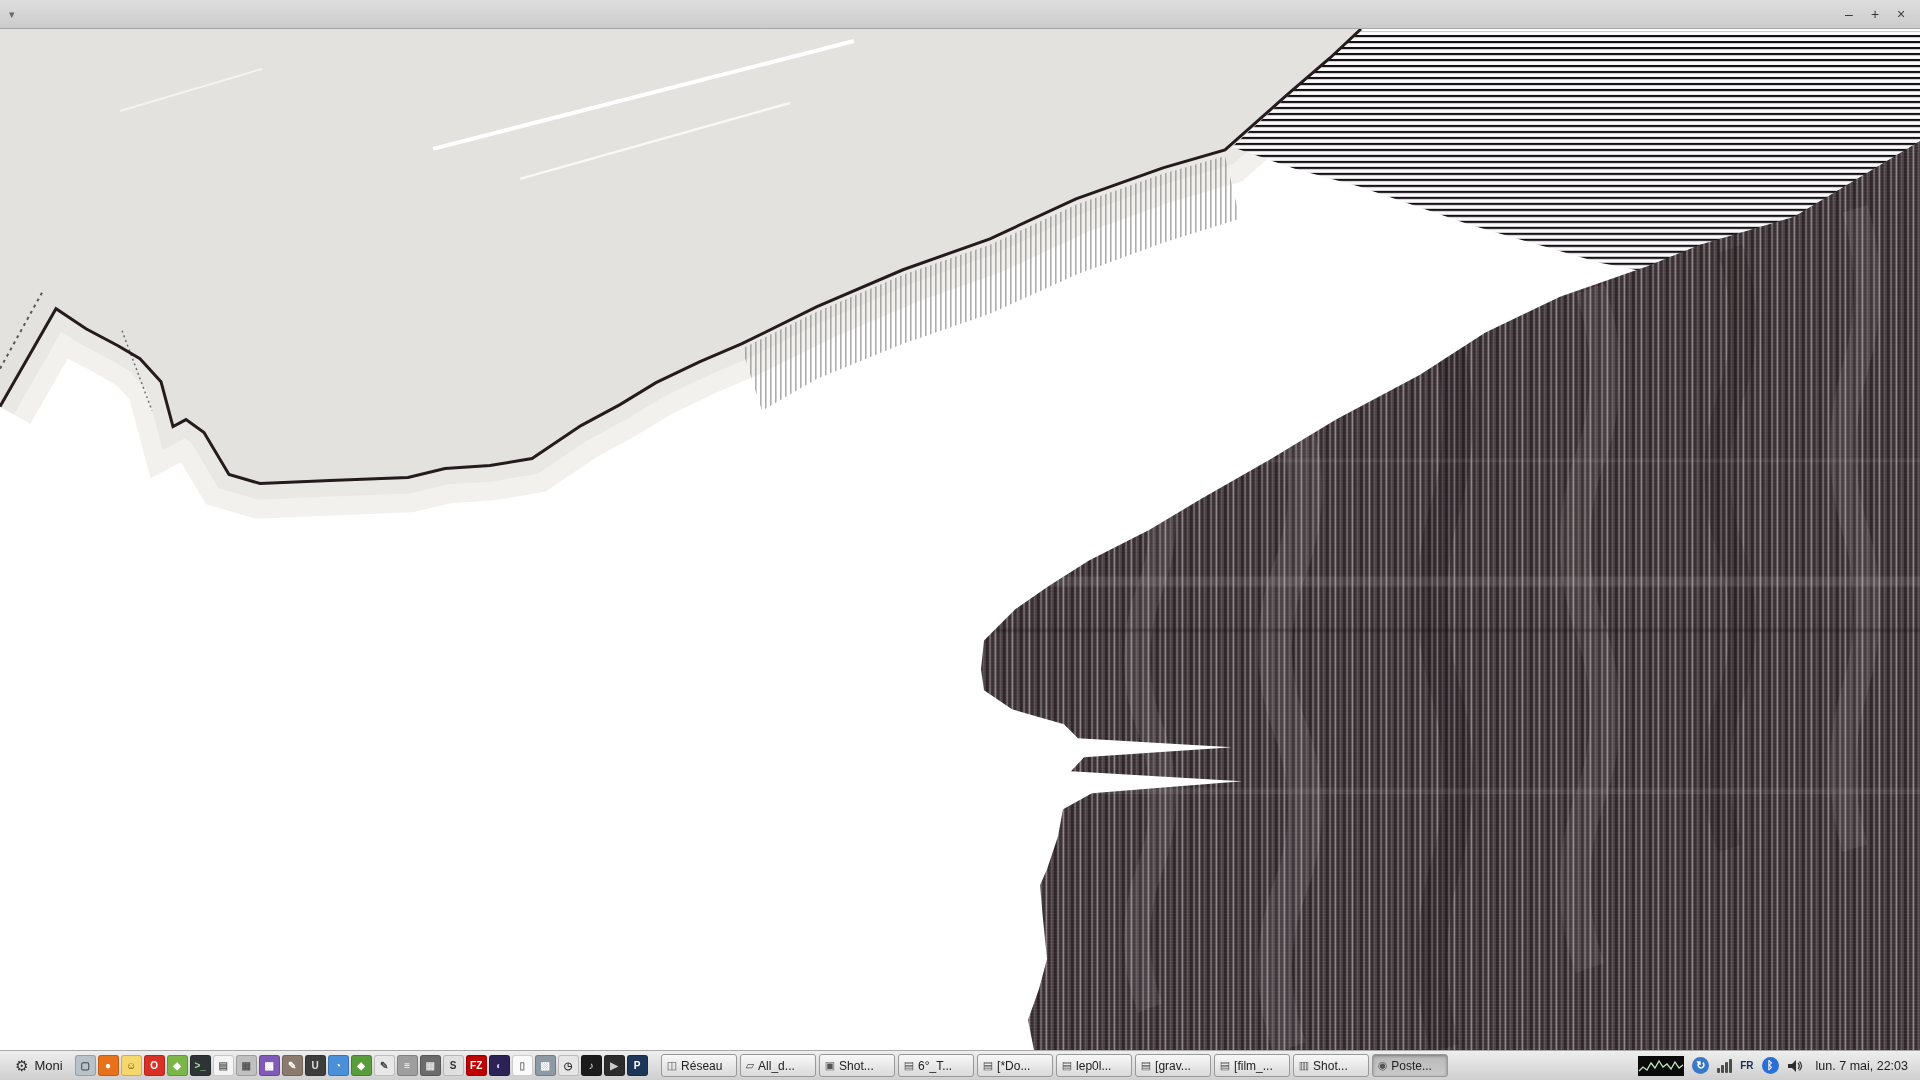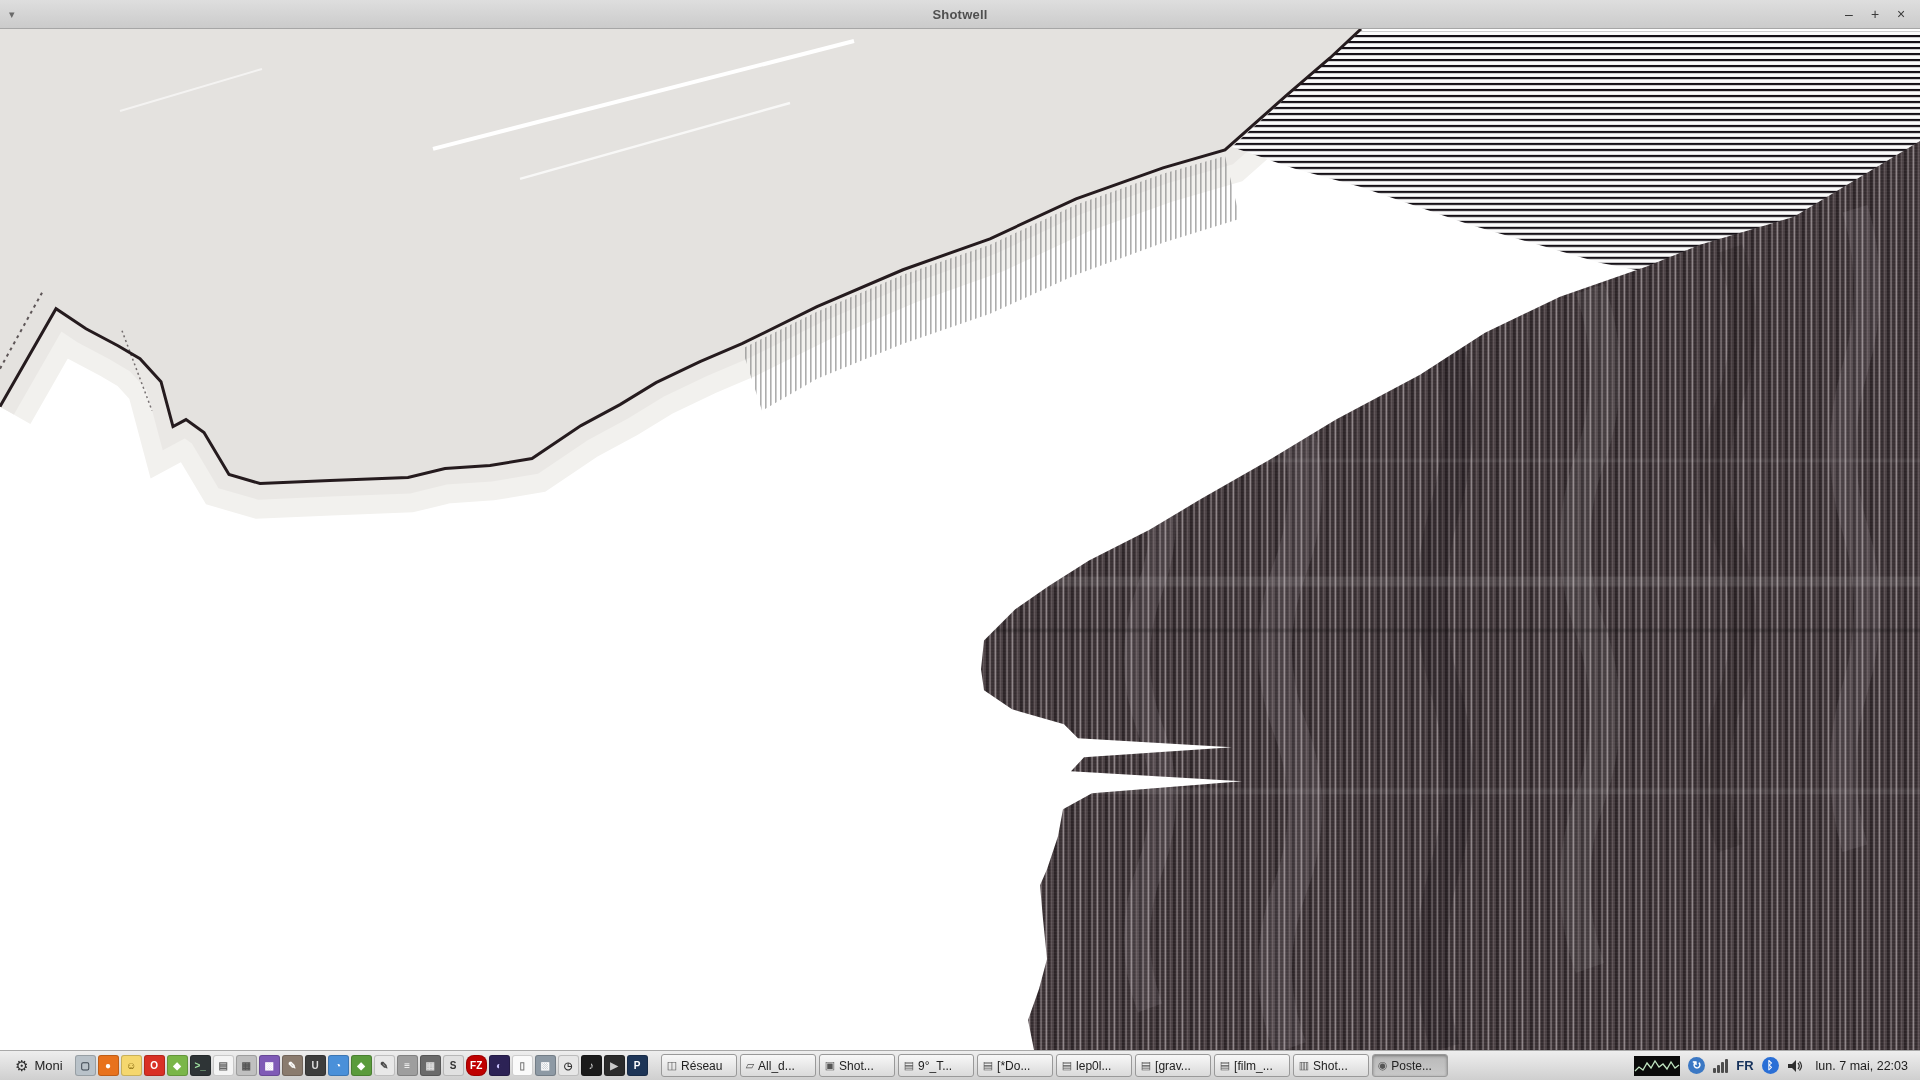--- a/index.html
+++ b/index.html
@@ -40,35 +40,34 @@
   .winbtn{
     width:76px;height:23px;display:flex;align-items:center;gap:4px;padding:0 5px;box-sizing:border-box;
     border:1px solid #999;border-radius:3px;background:linear-gradient(#f8f8f8,#dadada);
     font-size:12px;color:#222;overflow:hidden;white-space:nowrap;
   }
   .winbtn.active{background:linear-gradient(#b9b9b9,#c9c9c9);box-shadow:inset 0 1px 3px rgba(0,0,0,.35)}
   .winbtn .wicon{font-size:11px;color:#555;flex:0 0 auto}
   .winbtn .wlabel{overflow:hidden;text-overflow:clip}
   .tray{display:flex;align-items:center;gap:8px;margin-left:auto;padding:0 4px}
   .tray-graph{display:block}
-  .tray-icon{font-size:13px;line-height:1;display:inline-flex;align-items:center;justify-content:center}
+  .tray-icon{font-size:10px;line-height:1;display:inline-flex;align-items:center;justify-content:center}
   .tray-icon.badge{width:17px;height:17px;border-radius:50%;font-size:11px;font-weight:bold}
   .tray-bars{display:inline-flex;align-items:flex-end;gap:1px;height:15px}
   .tray-bars i{width:3px;background:#4c4c4c;display:block;border-radius:1px}
   .clock{font-size:12.5px;color:#1d1d1d;padding:0 6px;white-space:nowrap}
 </style>
 </head>
 <body>
 
 <div class="screen">
 
   <div class="window">
     <div class="titlebar">
       <span class="tb-arrow">▾</span>
-      <span class="tb-title">Shotwell</span>
       <span class="tb-controls" id="tb-controls">
           <span class="tb-btn">–</span>
           <span class="tb-btn">+</span>
           <span class="tb-btn">×</span>
         </span>
     </div>
 
     <div class="content">
       <svg class="glitch" viewBox="0 0 1920 1022" preserveAspectRatio="none">
         <defs>
@@ -151,21 +150,21 @@
         <div class="launcher" style="background: rgb(192, 192, 192); color: rgb(85, 85, 85);">▦</div>
         <div class="launcher" style="background: rgb(127, 90, 182); color: rgb(255, 255, 255);">▩</div>
         <div class="launcher" style="background: rgb(138, 123, 110); color: rgb(255, 255, 255);">✎</div>
         <div class="launcher" style="background: rgb(61, 61, 61); color: rgb(221, 221, 221);">U</div>
         <div class="launcher" style="background: rgb(74, 144, 217); color: rgb(255, 255, 255);">◔</div>
         <div class="launcher" style="background: rgb(90, 155, 60); color: rgb(255, 255, 255);">◆</div>
         <div class="launcher" style="background: rgb(232, 232, 232); color: rgb(68, 68, 68);">✎</div>
         <div class="launcher" style="background: rgb(158, 158, 158); color: rgb(255, 255, 255);">≡</div>
         <div class="launcher" style="background: rgb(107, 107, 107); color: rgb(221, 221, 221);">▦</div>
         <div class="launcher" style="background: rgb(224, 224, 224); color: rgb(51, 51, 51);">S</div>
-        <div class="launcher" style="background: rgb(191, 0, 0); color: rgb(255, 255, 255); border-radius: 8px;">FZ</div>
+        <div class="launcher" style="background: rgb(191, 0, 0); color: rgb(255, 255, 255);">FZ</div>
         <div class="launcher" style="background: rgb(44, 34, 85); color: rgb(201, 195, 255);">◐</div>
         <div class="launcher" style="background: rgb(250, 250, 250); color: rgb(119, 119, 119);">▯</div>
         <div class="launcher" style="background: rgb(141, 153, 164); color: rgb(255, 255, 255);">▧</div>
         <div class="launcher" style="background: rgb(230, 230, 230); color: rgb(51, 51, 51);">◷</div>
         <div class="launcher" style="background: rgb(27, 27, 27); color: rgb(230, 230, 230);">♪</div>
         <div class="launcher" style="background: rgb(43, 43, 43); color: rgb(204, 204, 204);">▶</div>
         <div class="launcher" style="background: rgb(29, 53, 87); color: rgb(255, 255, 255);">P</div>
       </div>
     <div class="winlist" id="winlist">
         <div class="winbtn">
@@ -175,21 +174,21 @@
         <div class="winbtn">
           <span class="wicon">▱</span>
           <span class="wlabel">All_d...</span>
         </div>
         <div class="winbtn">
           <span class="wicon">▣</span>
           <span class="wlabel">Shot...</span>
         </div>
         <div class="winbtn">
           <span class="wicon">▤</span>
-          <span class="wlabel">9°_T...</span>
+          <span class="wlabel">6°_T...</span>
         </div>
         <div class="winbtn">
           <span class="wicon">▤</span>
           <span class="wlabel">[*Do...</span>
         </div>
         <div class="winbtn">
           <span class="wicon">▤</span>
           <span class="wlabel">lep0l...</span>
         </div>
         <div class="winbtn">

